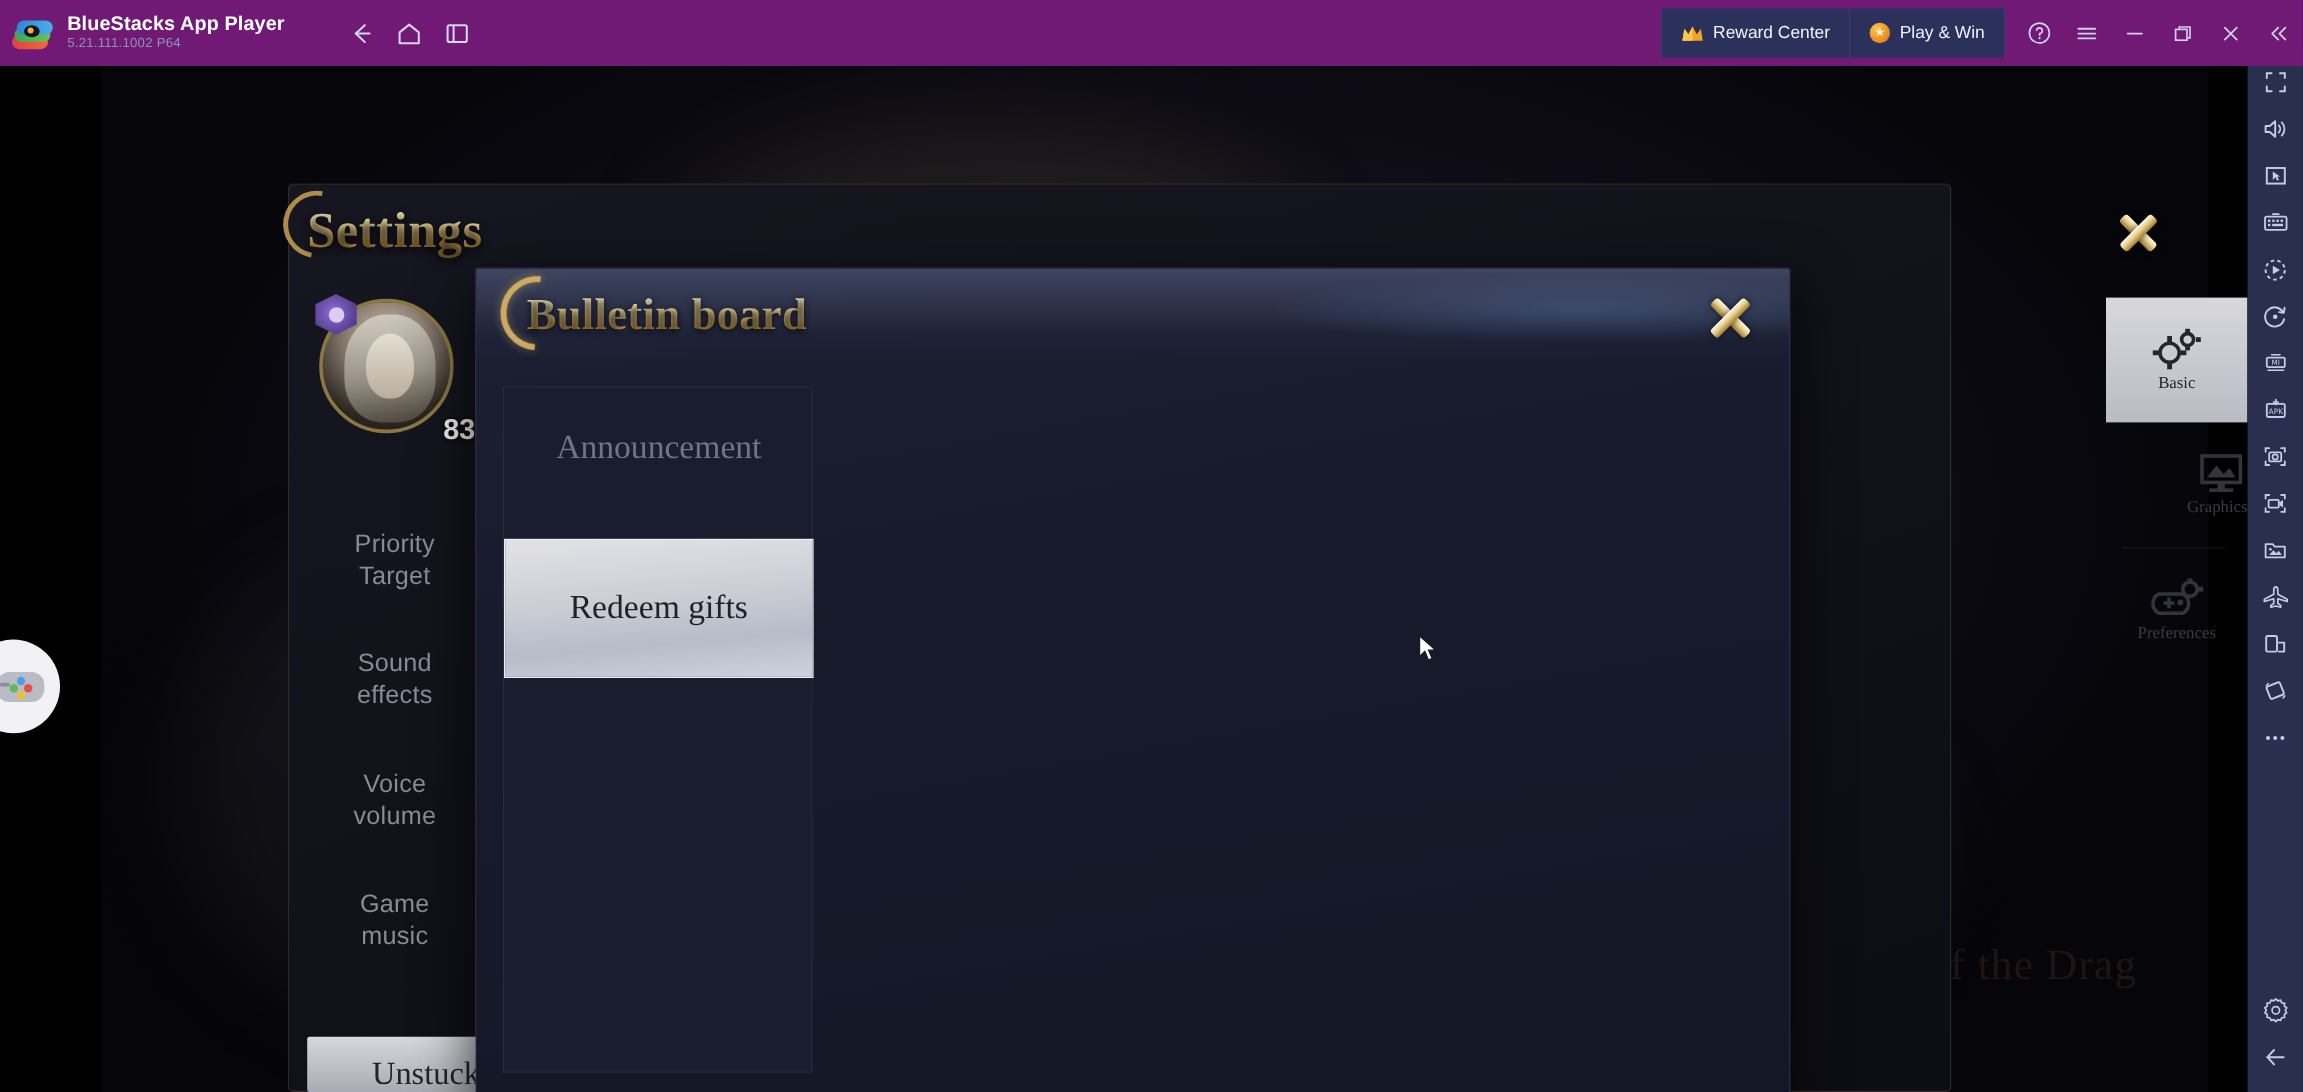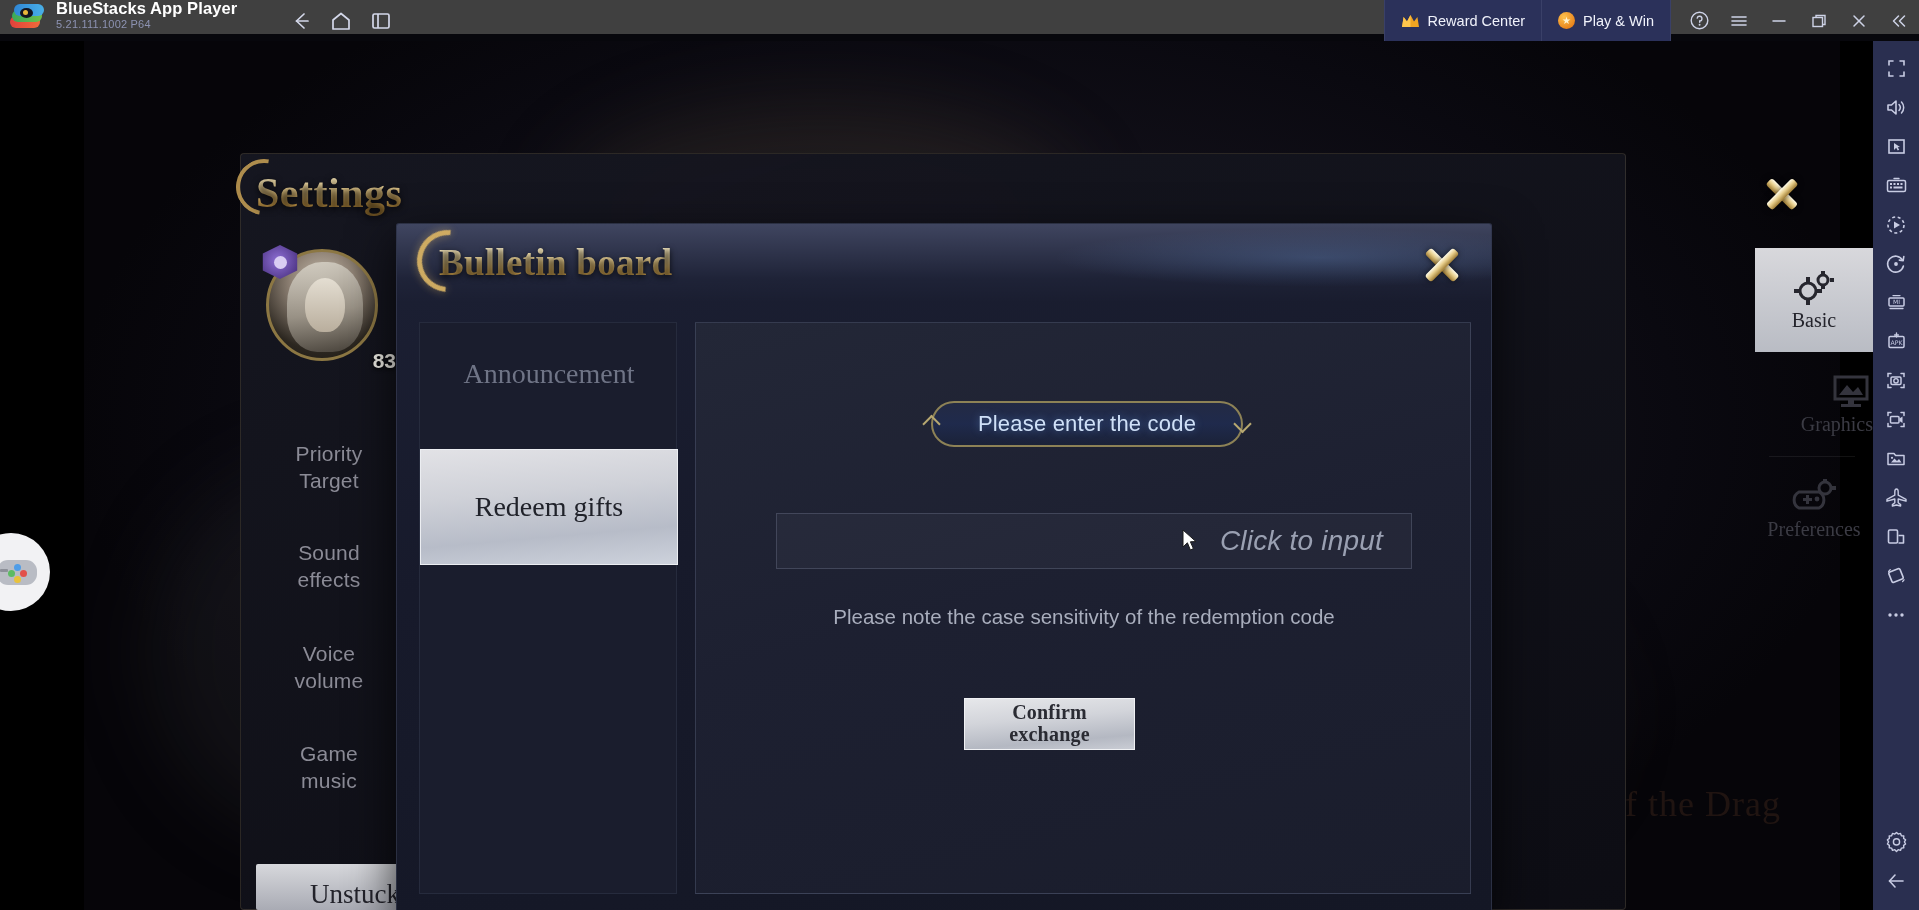--- a/index.html
+++ b/index.html
@@ -6,23 +6,23 @@
   html, body {
     width: 1919px; height: 910px;
     overflow: hidden;
     background: #07070c;
     font-family: "Liberation Sans", sans-serif;
   }
 
   
   #titlebar {
     position: absolute; top: 0; left: 0;
-    width: 1919px; height: 34px;
-    background: #404040;
-    display: flex; 
+    width: 1919px; height: 55px;
+    background: #701a75;
+    display: flex; align-items: center;
     z-index: 50;
   }
   #bs-logo {
     position: relative; width: 34px; height: 30px; margin-left: 10px; flex: none;
   }
   .logo-layer { position: absolute; border-radius: 7px; }
   #titletexts { margin-left: 12px; line-height: 1.05; }
   #app-title { color: #ffffff; font-size: 16.5px; font-weight: 600; letter-spacing: .1px; }
   #app-ver { color: #8d93b3; font-size: 11px; margin-top: 2px; letter-spacing: .2px; }
   .nav-btn {
@@ -156,38 +156,38 @@
   }
   #avatar-badge {
     position: absolute; left: -6px; top: -4px;
     width: 40px; height: 34px;
     background: radial-gradient(circle at 45% 45%, #8e6fd4, #4c3383 78%);
     clip-path: polygon(50% 0,93% 25%,93% 75%,50% 100%,7% 75%,7% 25%);
     display:flex;align-items:center;justify-content:center;
   }
   #avatar-lvl {
     position: absolute; right: -10px; bottom: -4px;
-    color: #f3f1ea; font-size: 21px; font-weight: 600;
+    color: #f3f1ea; font-size: 24px; font-weight: 600;
     text-shadow: 0 1px 4px #000;
   }
 
   
   .set-nav {
     position: absolute; left: 266px; width: 126px;
     text-align: center; color: #8b8b96; font-size: 21px; line-height: 1.28;
     letter-spacing: .2px;
   }
 
   
   .cat {
     position: absolute; right: 0px; width: 118px; height: 104px;
     display: flex; flex-direction: column; align-items: center; justify-content: center;
     gap: 4px;
   }
-  .cat-label { font-family:"Liberation Serif", serif; font-size: 20px; }
+  .cat-label { font-family:"Liberation Serif", serif; font-size: 14px; }
   .cat.active { background: linear-gradient(180deg,#d8d8dc,#b9bcc4); }
   .cat.active .cat-label { color: #24242c; }
   .cat.dim .cat-label { color: #3b3b44; }
   .cat-sep { position:absolute; right: 18px; width: 86px; height: 1px; background: rgba(255,255,255,.07); }
 
   
   .bottom-btn {
     position: absolute; bottom: 0; height: 46px;
     background: linear-gradient(180deg,#d7d8dc,#a9abb4);
     display: flex; align-items: center; justify-content: center;
@@ -449,38 +449,20 @@
 
     <div id="tab-col">
       <div class="tab-item" style="top:22px;">
         <span>Announcement</span>
       </div>
       <div class="tab-item active" style="top:126px;">
         <span>Redeem gifts</span>
       </div>
     </div>
 
-    <div id="content-panel">
-      <div id="code-banner">
-        <div class="banner-dia" style="left:-8px;border-right:none;border-bottom:none;"></div>
-        <span>Please enter the code</span>
-        <div class="banner-dia" style="right:-8px;border-left:none;border-top:none;"></div>
-      </div>
-
-      <div id="input-box">
-        <span id="input-placeholder">Click to input</span>
-      </div>
-
-      <div id="note-line">Please note the case sensitivity of the redemption code</div>
-
-      <div id="confirm-btn">
-        <span>Confirm</span>
-        <span>exchange</span>
-      </div>
-    </div>
   </div>
 
   <svg id="cursor" viewBox="0 0 16 24" style="left: 1182px; top: 488px;">
     <path d="M1 1 L1 18 L5.4 13.8 L8.4 21 L11.4 19.6 L8.4 12.8 L14 12.6 Z" fill="#ffffff" stroke="#1b1b1b" stroke-width="1"></path>
   </svg>
 </div>
 
 <div id="titlebar">
   <div id="bs-logo">
     <div class="logo-layer" style="left:0;top:16px;width:30px;height:12px;background:linear-gradient(90deg,#e0413c,#f06a3a);"></div>

